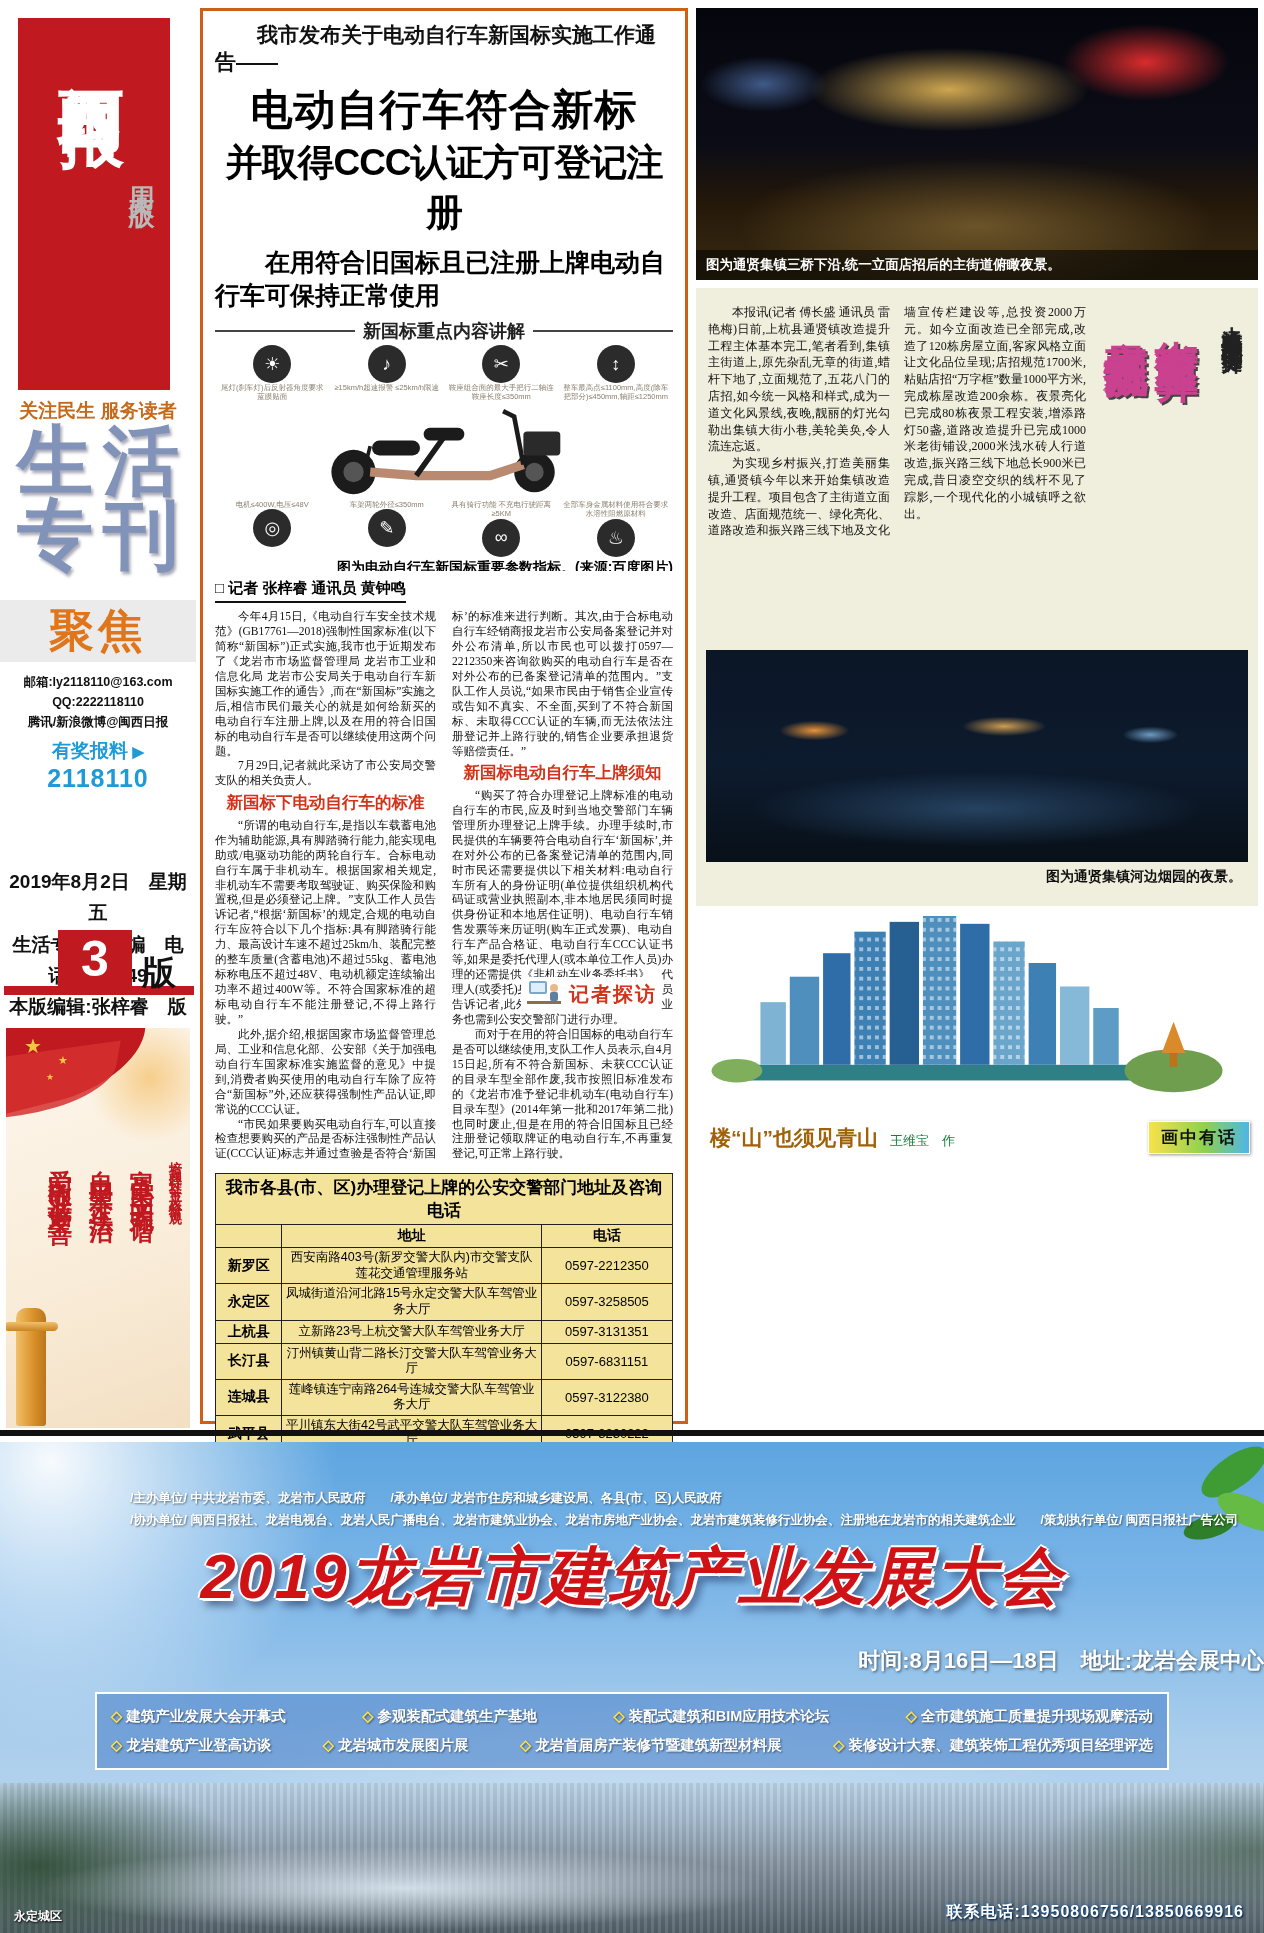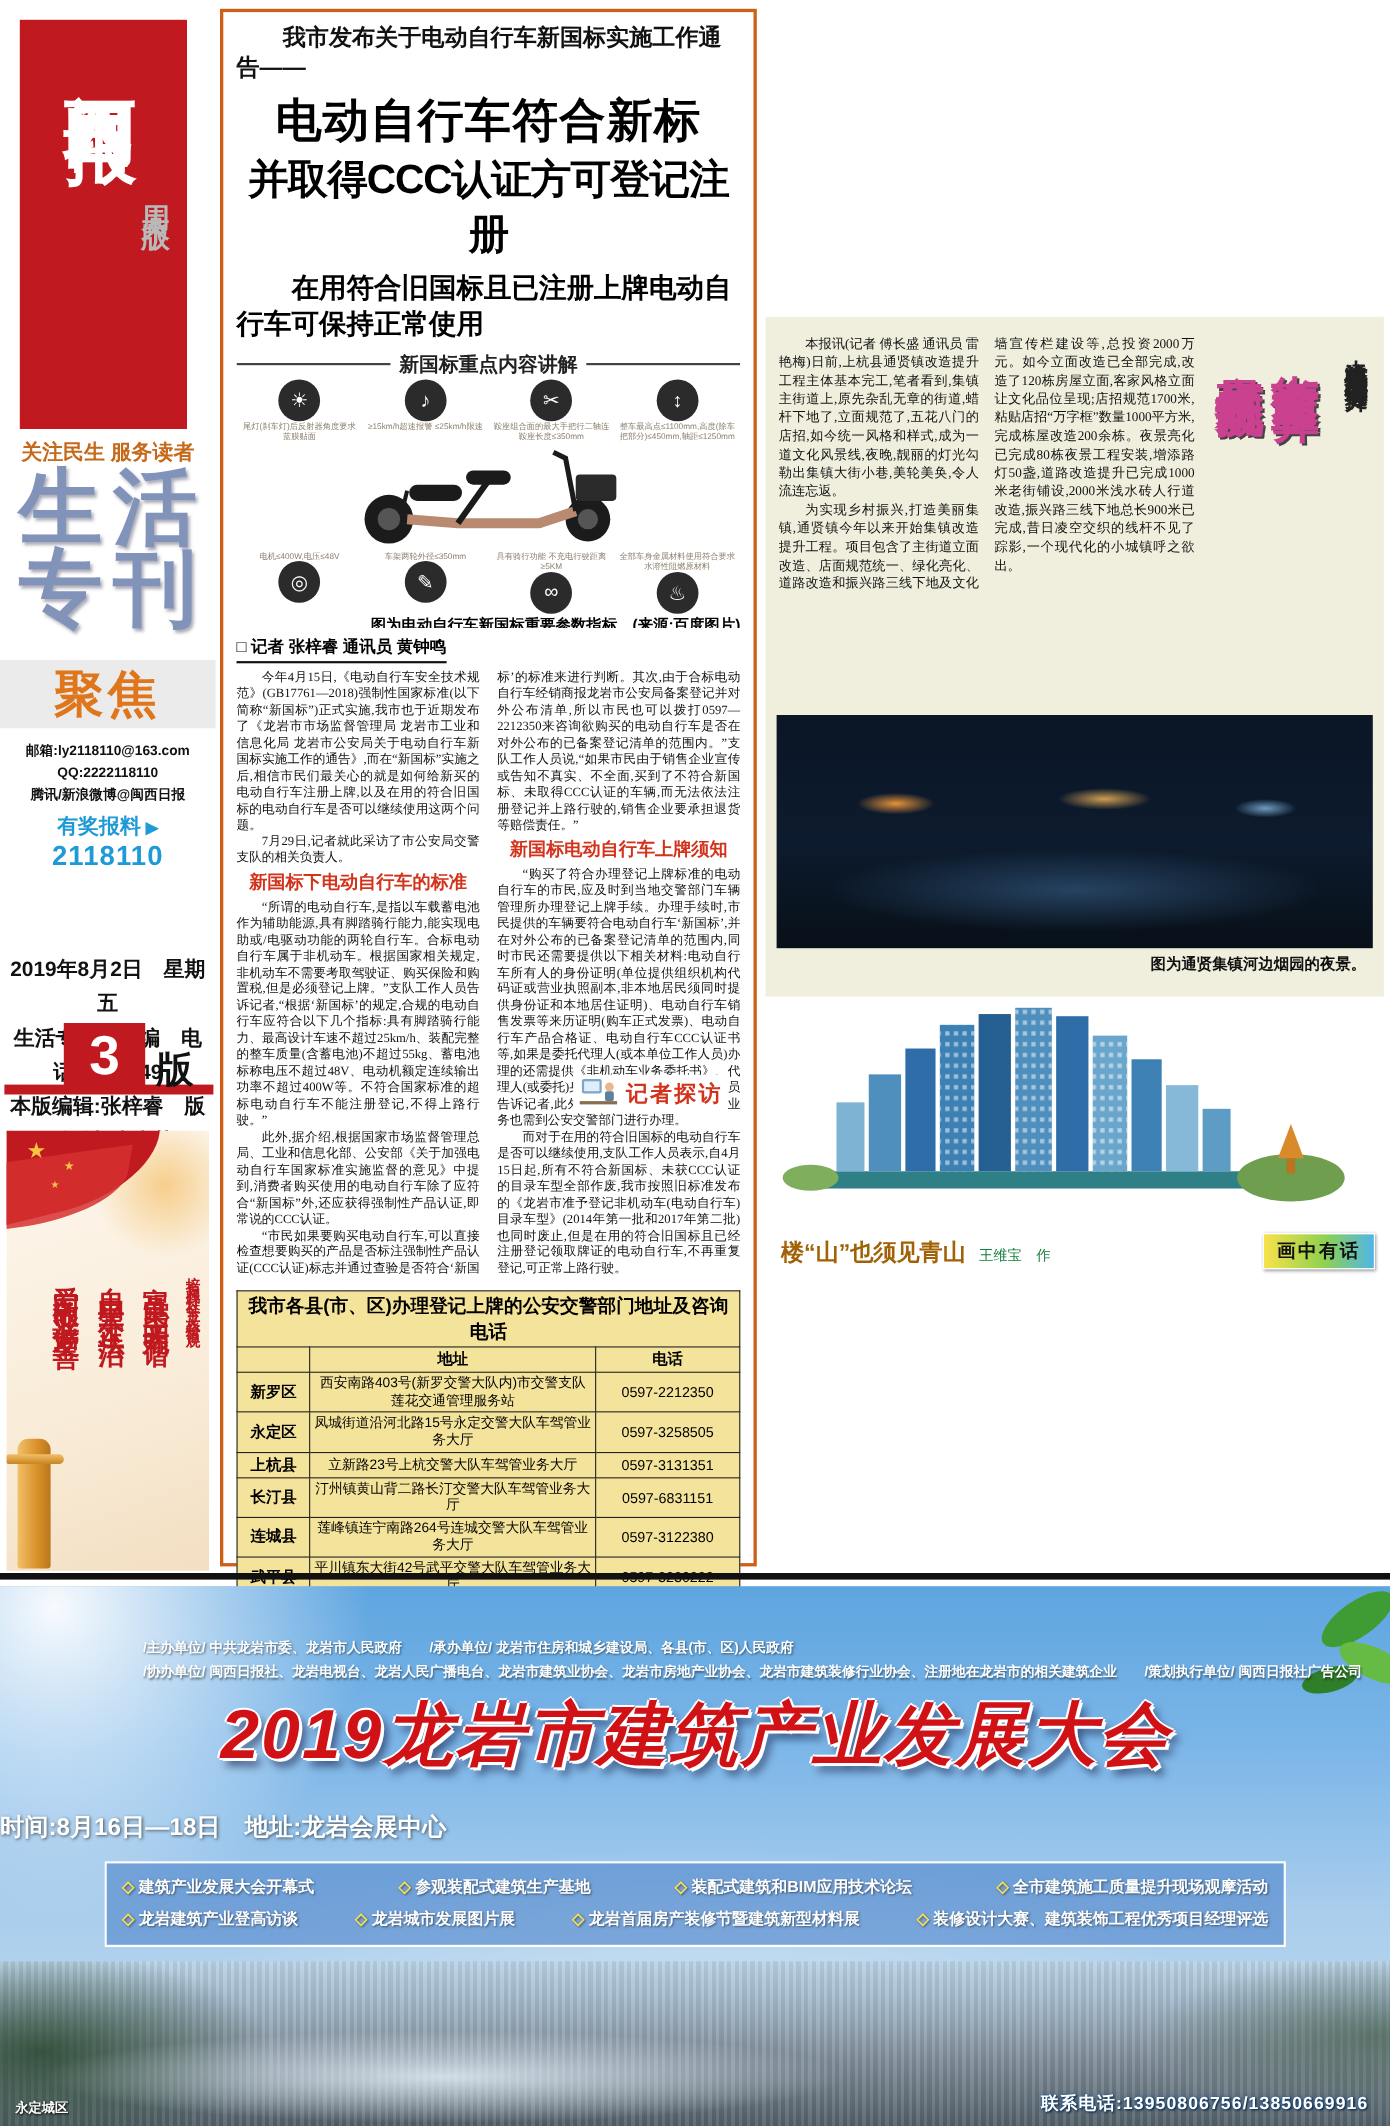--- a/index.html
+++ b/index.html
@@ -131,21 +131,21 @@
      background:
        radial-gradient(circle at 4% 4%, rgba(255,255,255,.95), rgba(255,255,255,0) 22%),
        radial-gradient(ellipse 700px 260px at 50% 85%, rgba(255,255,255,.35), transparent 70%),
        linear-gradient(180deg,#5ea5e0 0%,#7cb6e8 30%,#a9cdec 60%,#c9e0f2 100%);}
   #ad .org{position:absolute;left:130px;color:#fff;font-size:12.5px;font-weight:bold;
      text-shadow:1px 1px 2px rgba(0,0,0,.5);white-space:nowrap;}
   #org1{top:48px;} #org2{top:70px;}
   #ad-title{position:absolute;left:0;top:92px;width:100%;text-align:center;
      font-size:63px;font-weight:900;font-style:italic;color:#d01216;letter-spacing:2px;
      text-shadow:2px 0 0 #fff,-2px 0 0 #fff,0 2px 0 #fff,0 -2px 0 #fff,3px 3px 0 #fff,6px 7px 8px rgba(0,0,40,.55);}
-  #ad-when{position:absolute;left:0;top:204px;width:100%;text-align:left;color:#fff;
+  #ad-when{position:absolute;left:0;top:204px;width:100%;text-align:right;color:#fff;
      font-weight:bold;font-size:22px;text-shadow:1px 1px 3px rgba(0,0,0,.6);}
   #agenda{position:absolute;left:95px;top:250px;width:1074px;box-sizing:border-box;
      border:2px solid #fff;background:rgba(70,125,200,.55);padding:8px 14px;}
   .ag-row{display:flex;justify-content:space-between;color:#fff;font-weight:bold;font-size:14.5px;
      text-shadow:1px 1px 2px rgba(0,0,0,.5);line-height:2;}
   .ag-item{white-space:nowrap;}
   .ag-item .bullet{color:#ffe24a;margin-right:4px;}
   #ad-photo{position:absolute;left:0;bottom:0;width:1264px;height:150px;
      background:
        radial-gradient(ellipse 520px 60px at 32% 70%, rgba(225,238,248,.85), transparent 70%),
@@ -344,20 +344,23 @@
       </tr>
       <tr>
         <td class="t-county">漳平市</td>
         <td class="t-addr">富东路942号漳平交警大队车驾管业务大厅</td>
         <td class="t-phone">0597-7529611</td>
       </tr>
     </tbody>
       </table>
   </div>
 
+  <div id="photo1">
+    <div class="ph-cap">图为通贤集镇三桥下沿,统一立面店招后的主街道俯瞰夜景。</div>
+  </div>
 
   <div id="cream">
     <div id="r-body">
       <p>本报讯(记者 傅长盛 通讯员 雷艳梅)日前,上杭县通贤镇改造提升工程主体基本完工,笔者看到,集镇主街道上,原先杂乱无章的街道,蜡杆下地了,立面规范了,五花八门的店招,如今统一风格和样式,成为一道文化风景线,夜晚,靓丽的灯光勾勒出集镇大街小巷,美轮美奂,令人流连忘返。</p>
       <p>为实现乡村振兴,打造美丽集镇,通贤镇今年以来开始集镇改造提升工程。项目包含了主街道立面改造、店面规范统一、绿化亮化、道路改造和振兴路三线下地及文化墙宣传栏建设等,总投资2000万元。如今立面改造已全部完成,改造了120栋房屋立面,客家风格立面让文化品位呈现;店招规范1700米,粘贴店招“万字框”数量1000平方米,完成栋屋改造200余栋。夜景亮化已完成80栋夜景工程安装,增添路灯50盏,道路改造提升已完成1000米老街铺设,2000米浅水砖人行道改造,振兴路三线下地总长900米已完成,昔日凌空交织的线杆不见了踪影,一个现代化的小城镇呼之欲出。</p>
     </div>
     <div id="r-headline">
       <div>街道立面整齐了</div>
       <div>夜景灯光扮靓了</div>
     </div>

